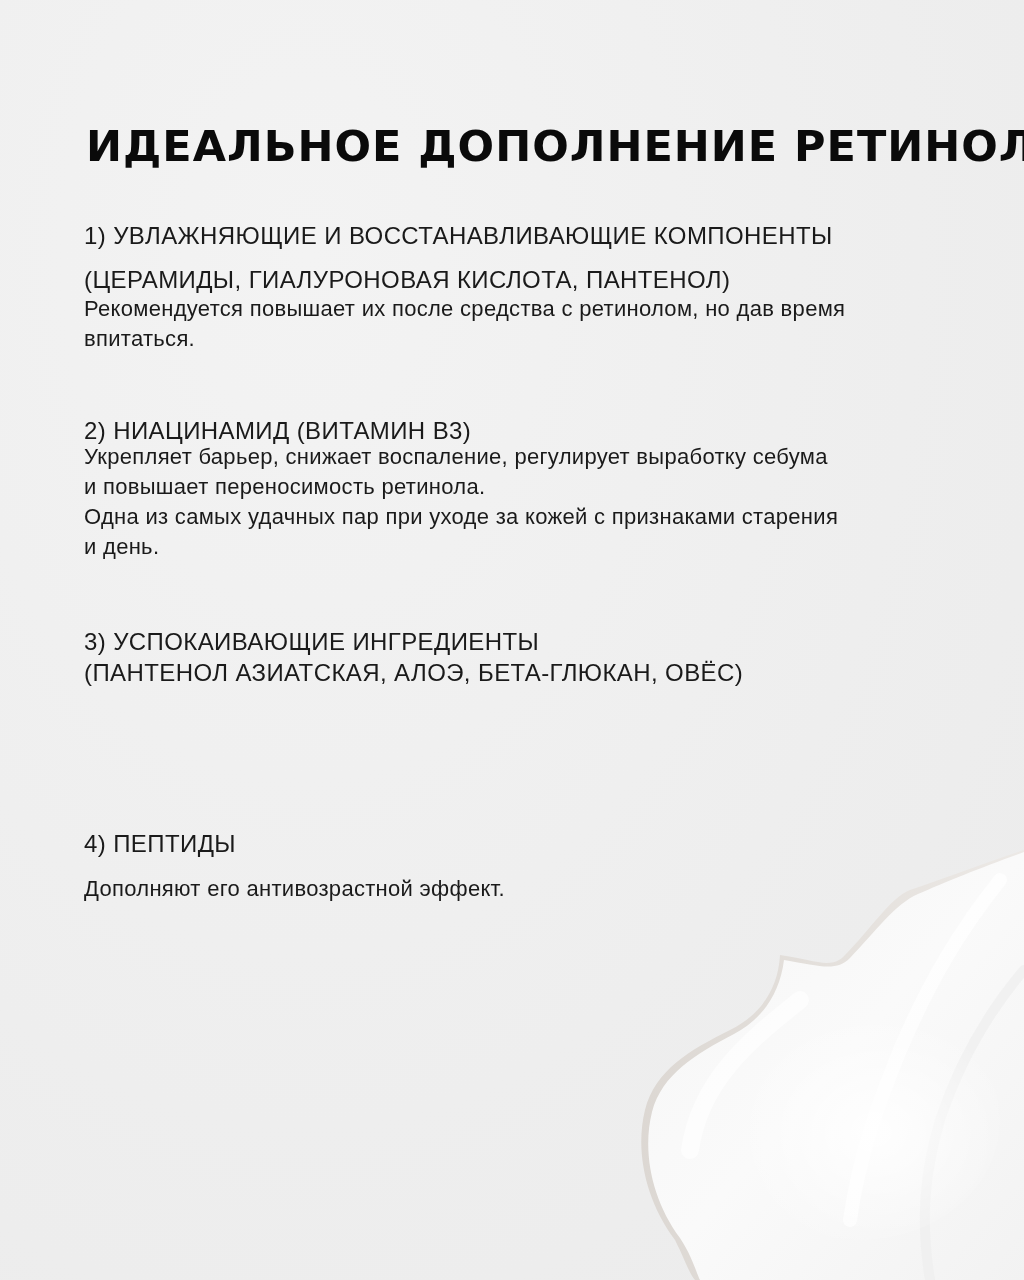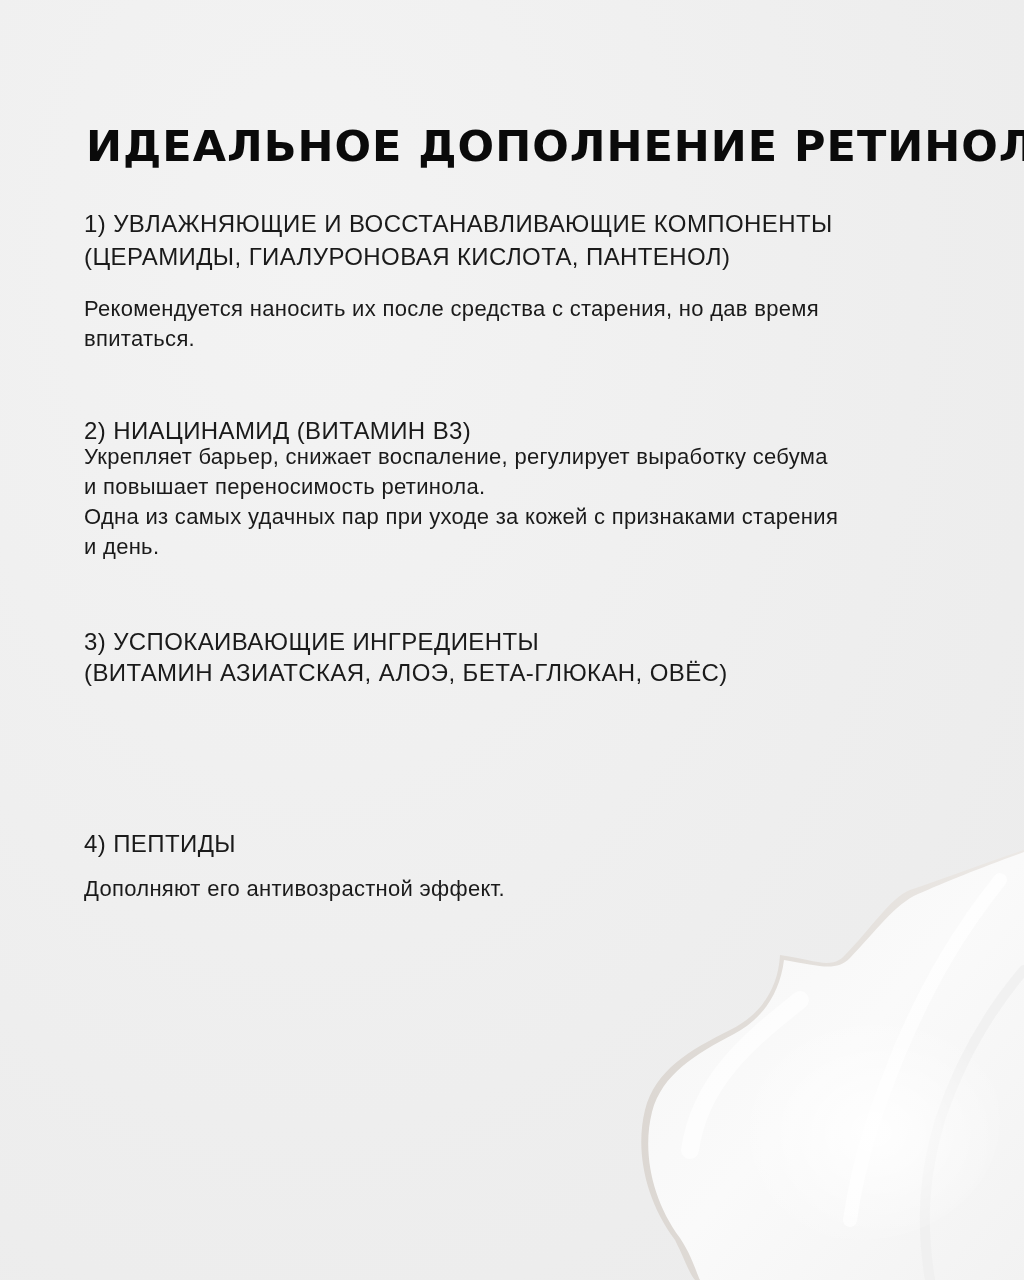--- a/index.html
+++ b/index.html
@@ -61,42 +61,42 @@
       pointer-events: none;
     }
   </style>
 </head>
 <body>
 
 <div class="page">
 
   <h1 class="title" style="margin:0;">ИДЕАЛЬНОЕ ДОПОЛНЕНИЕ РЕТИНОЛА</h1>
 
-  <div class="section-heading" style="top:208px;">
+  <div class="section-heading" style="top:220px;">
     <span class="line">1) УВЛАЖНЯЮЩИЕ И ВОССТАНАВЛИВАЮЩИЕ КОМПОНЕНТЫ</span>
-    <span class="line" style="margin-top:2px;">(ЦЕРАМИДЫ, ГИАЛУРОНОВАЯ КИСЛОТА, ПАНТЕНОЛ)</span>
+    <span class="line" style="margin-top:13px;">(ЦЕРАМИДЫ, ГИАЛУРОНОВАЯ КИСЛОТА, ПАНТЕНОЛ)</span>
   </div>
   <div class="section-body" style="top:294px;">
-    <span class="line">Рекомендуется наносить их после средства с старения, но дав время</span>
+    <span class="line">Рекомендуется повышает их после средства с ретинолом, но дав время</span>
     <span class="line">впитаться.</span>
   </div>
 
   <div class="section-heading" style="top:415px;">
     <span class="line">2) НИАЦИНАМИД (ВИТАМИН В3)</span>
   </div>
   <div class="section-body" style="top:442px;">
     <span class="line">Укрепляет барьер, снижает воспаление, регулирует выработку себума</span>
     <span class="line">и повышает переносимость ретинола.</span>
     <span class="line">Одна из самых удачных пар при уходе за кожей с признаками старения</span>
     <span class="line">и день.</span>
   </div>
 
   <div class="section-heading" style="top:626px;">
     <span class="line">3) УСПОКАИВАЮЩИЕ ИНГРЕДИЕНТЫ</span>
-    <span class="line">(ВИТАМИН АЗИАТСКАЯ, АЛОЭ, БЕТА-ГЛЮКАН, ОВЁС)</span>
+    <span class="line">(ПАНТЕНОЛ АЗИАТСКАЯ, АЛОЭ, БЕТА-ГЛЮКАН, ОВЁС)</span>
   </div>
 
   <div class="section-heading" style="top:828px;">
     <span class="line">4) ПЕПТИДЫ</span>
   </div>
   <div class="section-body" style="top:874px;">
     <span class="line">Дополняют его антивозрастной эффект.</span>
   </div>
 
   <svg class="cream" viewBox="0 0 424 460" xmlns="http://www.w3.org/2000/svg">

